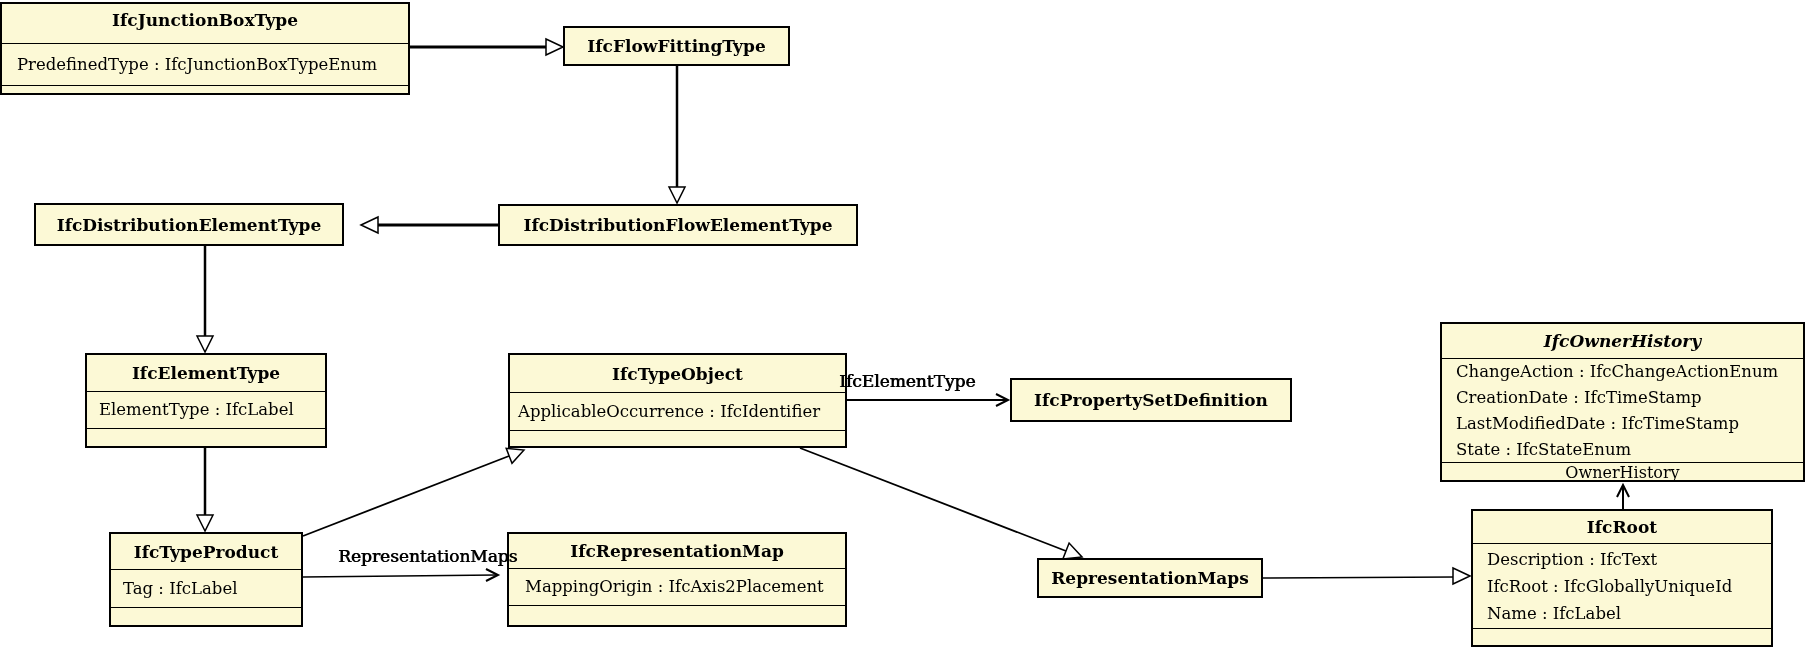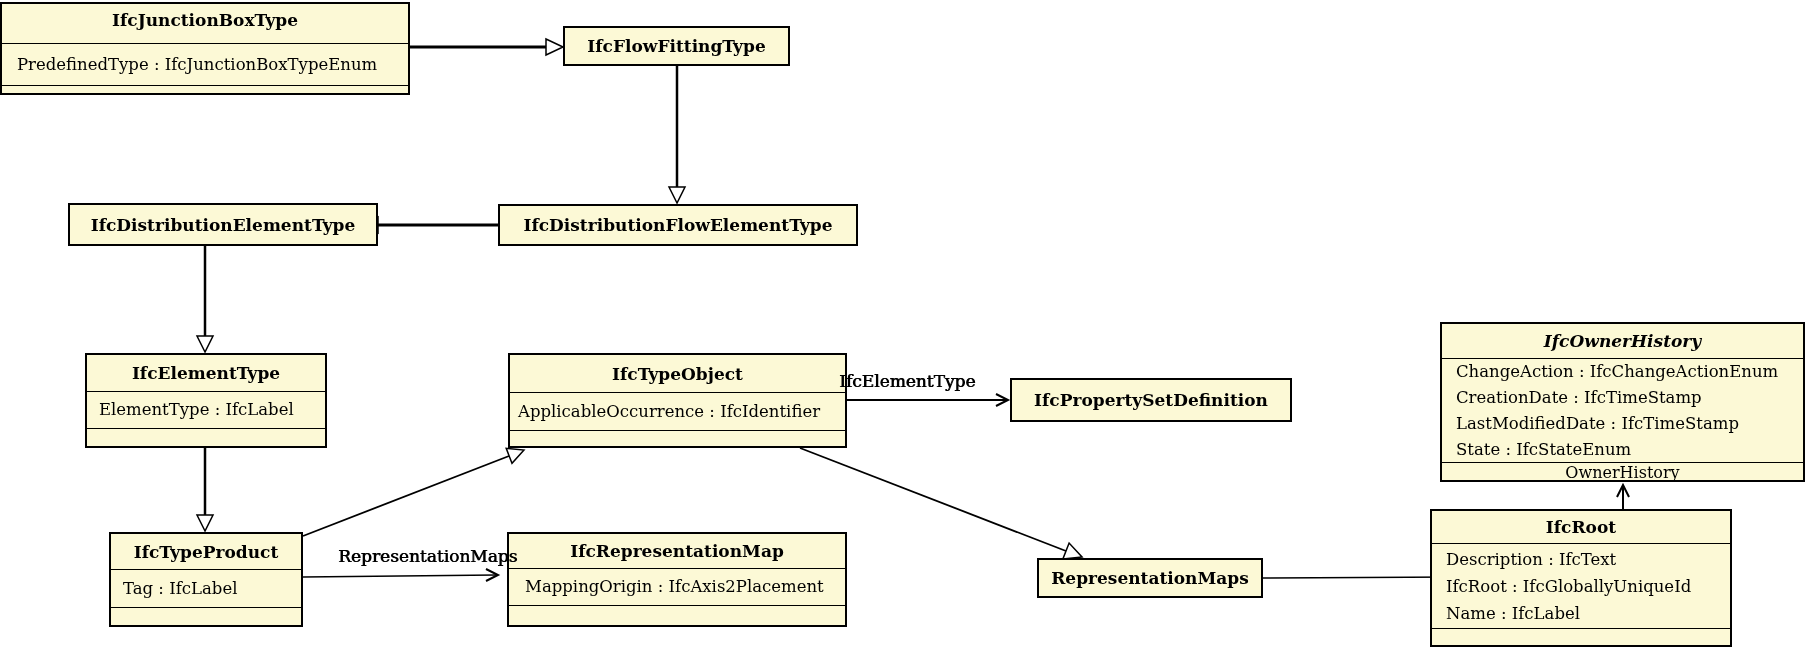--- a/index.html
+++ b/index.html
@@ -107,21 +107,21 @@
   <div class="uml-attrs" style="height:42px;padding-left:15px;margin-top:8px;">
     <div class="attr-line">PredefinedType : IfcJunctionBoxTypeEnum</div>
   </div>
   <div class="uml-empty"></div>
 </div>
 
 <div class="uml-class" style="left:563px;top:26px;width:227px;height:40px;">
   <div class="uml-head single">IfcFlowFittingType</div>
 </div>
 
-<div class="uml-class" style="left:68px;top:203px;width:310px;height:43px;">
+<div class="uml-class" style="left:34px;top:203px;width:310px;height:43px;">
   <div class="uml-head single">IfcDistributionElementType</div>
 </div>
 
 <div class="uml-class" style="left:498px;top:204px;width:360px;height:42px;">
   <div class="uml-head single">IfcDistributionFlowElementType</div>
 </div>
 
 <div class="uml-class" style="left:85px;top:353px;width:242px;height:95px;">
   <div class="uml-head" style="height:36px;">IfcElementType</div>
   <div class="uml-attrs" style="height:37px;">
@@ -166,21 +166,21 @@
   <div class="uml-attrs" style="height:37px;padding-left:16px;">
     <div class="attr-line">MappingOrigin : IfcAxis2Placement</div>
   </div>
   <div class="uml-empty"></div>
 </div>
 
 <div class="uml-class" style="left:1037px;top:558px;width:226px;height:40px;">
   <div class="uml-head single">RepresentationMaps</div>
 </div>
 
-<div class="uml-class" style="left:1430px;top:509px;width:302px;height:138px;">
+<div class="uml-class" style="left:1471px;top:509px;width:302px;height:138px;">
   <div class="uml-head" style="height:32px;">IfcRoot</div>
   <div class="uml-attrs" style="height:85px;padding-left:14px;">
     <div class="attr-line" style="line-height:27px;">Description : IfcText</div>
     <div class="attr-line" style="line-height:27px;">IfcRoot : IfcGloballyUniqueId</div>
     <div class="attr-line" style="line-height:27px;">Name : IfcLabel</div>
   </div>
   <div class="uml-empty"></div>
 </div>
 
 <div class="edge-label" style="left:839px;top:371px;">IfcElementType</div>

